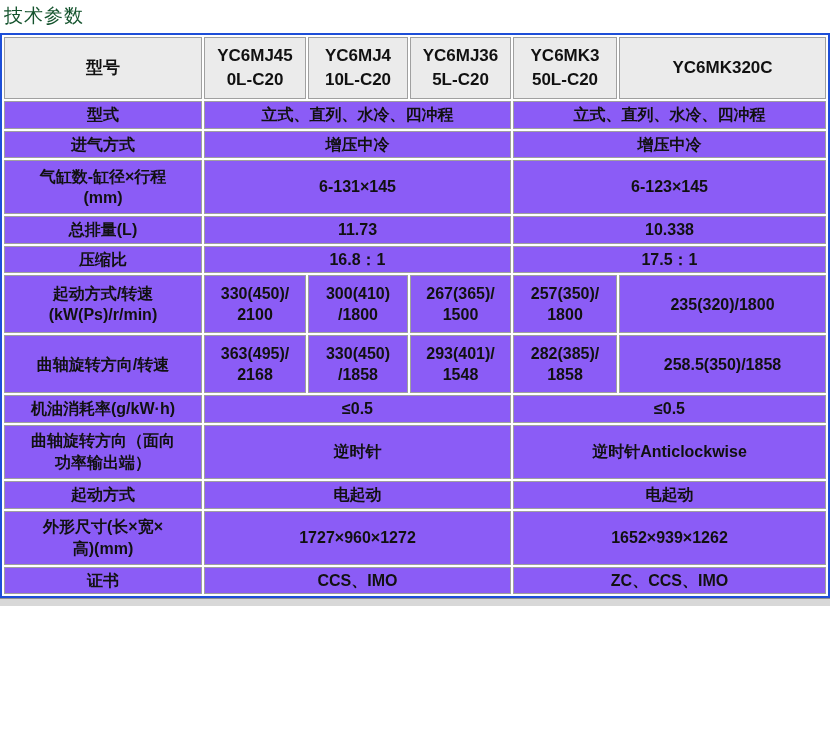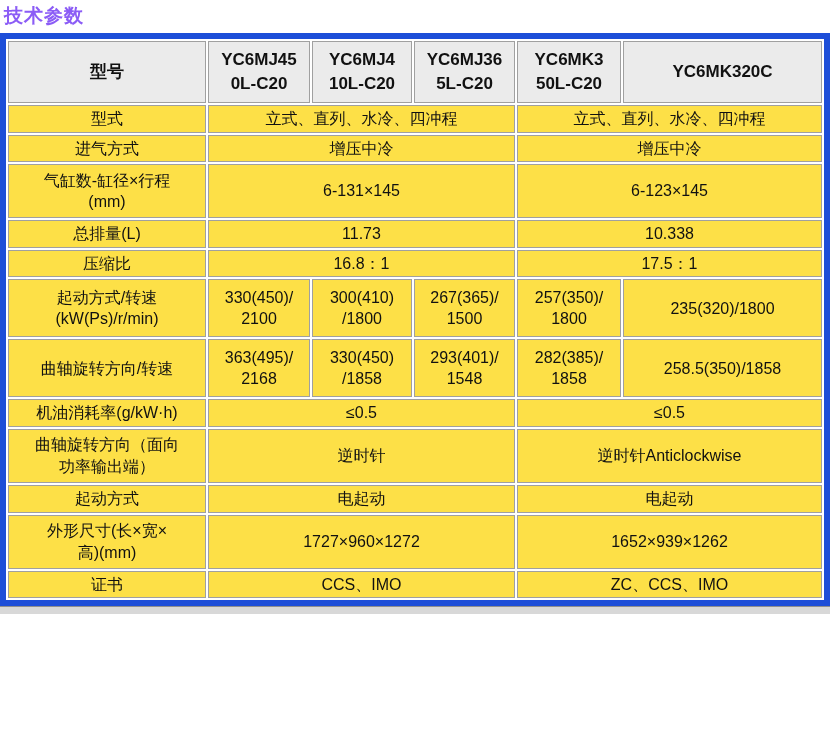--- a/index.html
+++ b/index.html
@@ -5,52 +5,52 @@
   * { margin: 0; padding: 0; box-sizing: border-box; }
   html, body { background: #ffffff; }
   body {
     width: 830px; height: 754px; overflow: hidden;
     font-family: "Liberation Sans", "DejaVu Sans", sans-serif;
     color: #111111;
   }
   .page { width: 830px; height: 754px; overflow: hidden; }
 
   .page-title {
-    color: #8b5cf6;
+    color: #14532d;
     font-size: 19px;
-    font-weight: bold;
+    font-weight: normal;
     padding: 3px 0 4px 4px;
     letter-spacing: 1px;
   }
 
   table.spec {
     width: 830px;
     table-layout: fixed;
     border-collapse: separate;
     border-spacing: 2px;
     background: #ffffff;
-    border: 6px solid #1d4ed8;
+    border: 2px solid #1d4ed8;
   }
   col.c-label { width: 198px; }
   col.c-m1 { width: 102px; }
   col.c-m2 { width: 100px; }
   col.c-m3 { width: 101px; }
   col.c-m4 { width: 104px; }
   col.c-m5 { width: auto; }
 
   td, th {
     border: 1px solid #a0a0a0;
     text-align: center;
     vertical-align: middle;
     font-size: 16px;
-    font-weight: normal;
+    font-weight: bold;
     padding: 2px 3px;
     white-space: pre-line;
     line-height: 1.35;
-    background: #fde047;
+    background: #8b5cf6;
   }
   thead th {
     background: #ebebeb;
     font-weight: bold;
     font-size: 17px;
     height: 62px;
     line-height: 1.4;
   }
   tr.h-single td { height: 27px; }
   tr.h-two td { height: 54px; }

